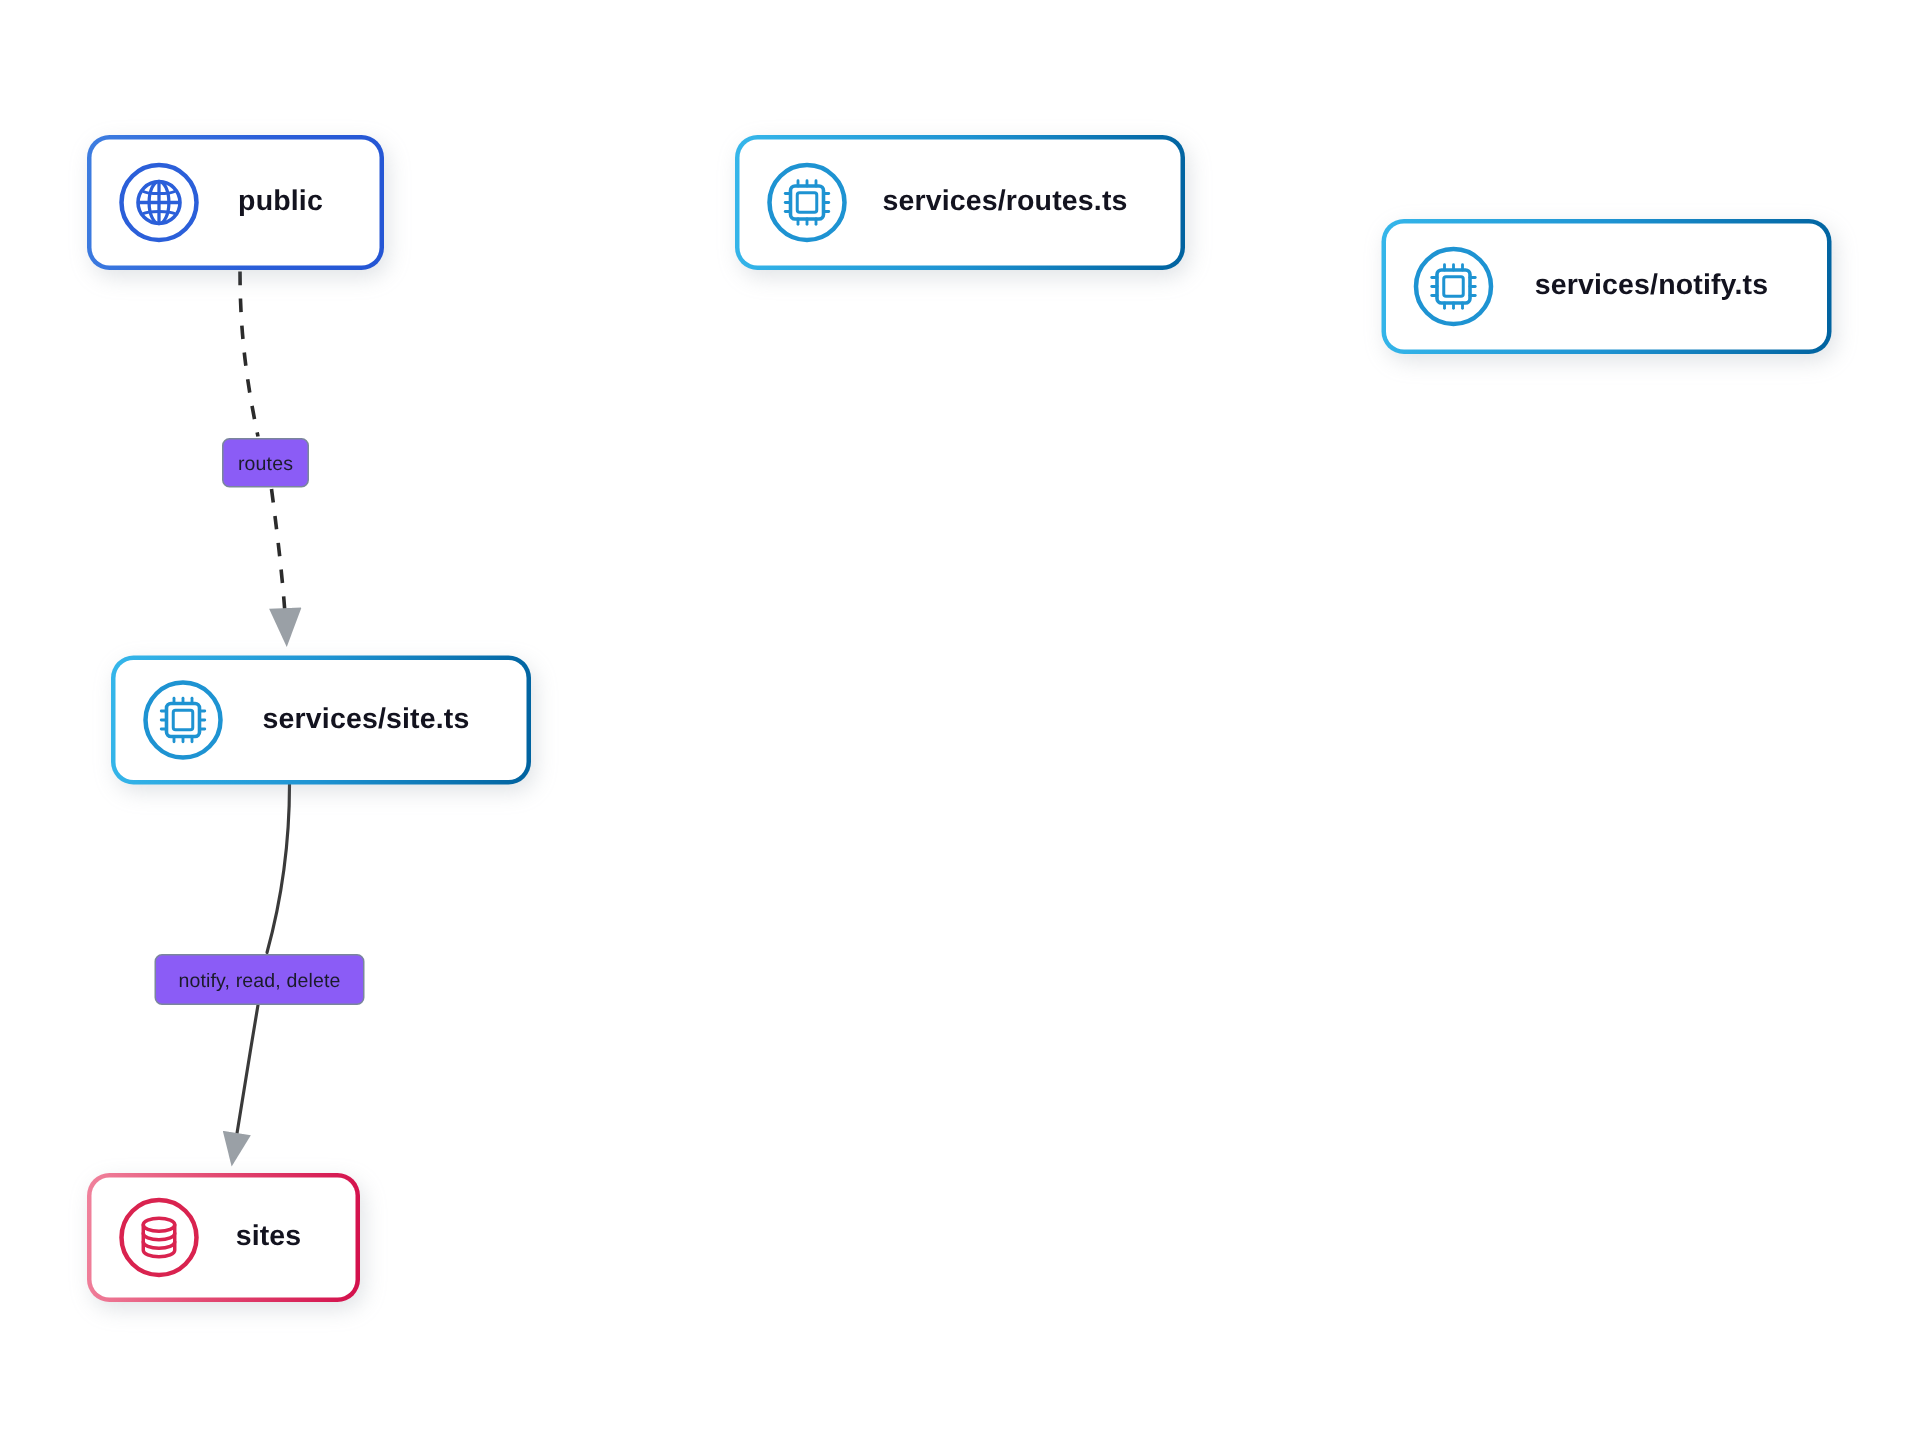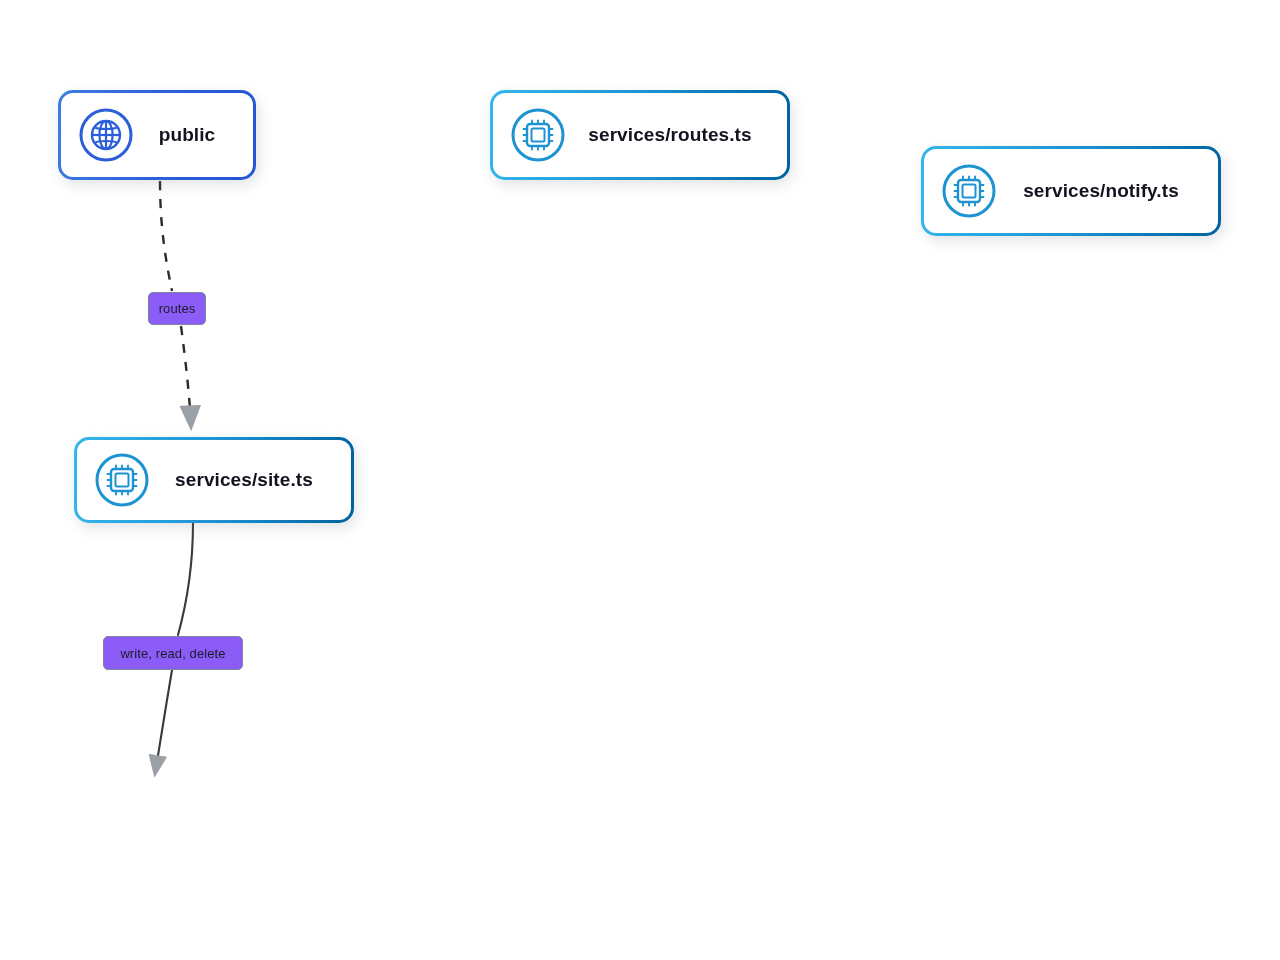--- a/index.html
+++ b/index.html
@@ -202,18 +202,34 @@
             <line x1="39" y1="22" x2="42.5" y2="22"></line>
             <line x1="39" y1="28" x2="42.5" y2="28"></line>
             <line x1="39" y1="34" x2="42.5" y2="34"></line>
           </g>
         </svg>
       </div>
       <div class="node-label">services/site.ts</div>
     </div>
   </div>
 
+  <div class="node-shell shell-db" style="left:58px; top:782px; width:182px; height:86px;">
+    <div class="node-inner">
+      <div class="node-icon">
+        <svg width="56" height="56" viewBox="0 0 56 56" xmlns="http://www.w3.org/2000/svg">
+          <circle cx="28" cy="28" r="25" fill="none" stroke="#d9234f" stroke-width="3"></circle>
+          <g fill="none" stroke="#d9234f" stroke-width="2.3" stroke-linecap="round">
+            <ellipse cx="28" cy="19.5" rx="10.5" ry="4.3"></ellipse>
+            <path d="M17.5,19.5 L17.5,36.5 C17.5,38.9 22.2,40.8 28,40.8 C33.8,40.8 38.5,38.9 38.5,36.5 L38.5,19.5"></path>
+            <path d="M17.5,25.2 C17.5,27.6 22.2,29.5 28,29.5 C33.8,29.5 38.5,27.6 38.5,25.2"></path>
+            <path d="M17.5,30.9 C17.5,33.3 22.2,35.2 28,35.2 C33.8,35.2 38.5,33.3 38.5,30.9"></path>
+          </g>
+        </svg>
+      </div>
+      <div class="node-label">sites</div>
+    </div>
+  </div>
 
   <div class="edge-label" style="left:148px; top:292px; width:58px; height:33px;">routes</div>
 
-  <div class="edge-label" style="left:103px; top:636px; width:140px; height:34px;">write, read, delete</div>
+  <div class="edge-label" style="left:103px; top:636px; width:140px; height:34px;">notify, read, delete</div>
 
 </div>
 
 </body></html>

